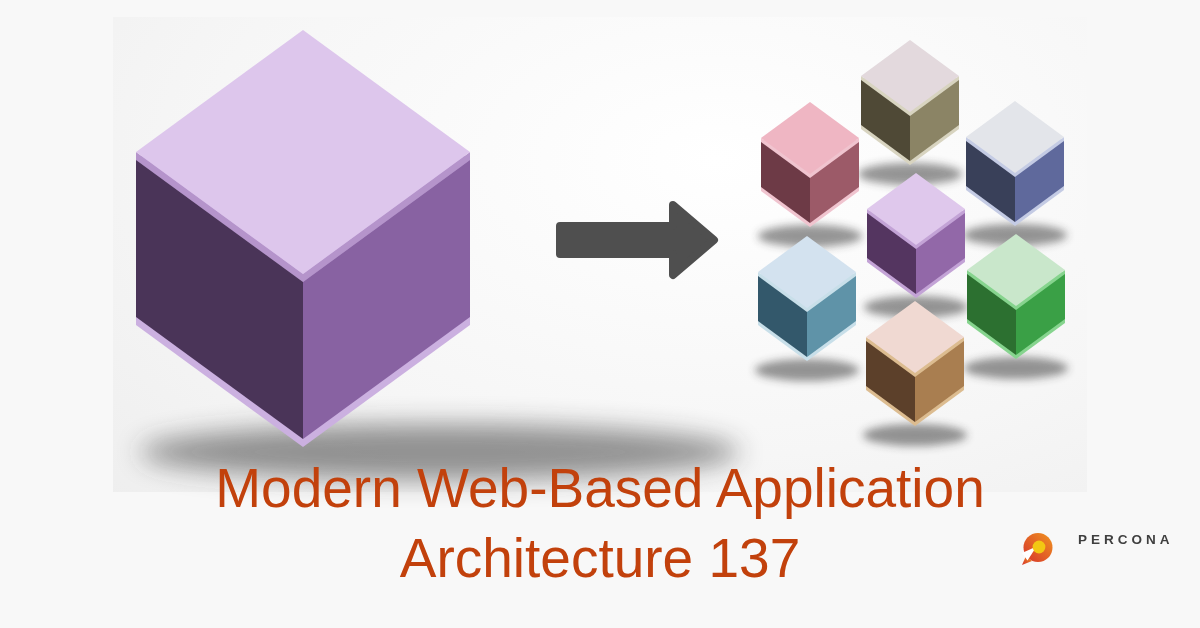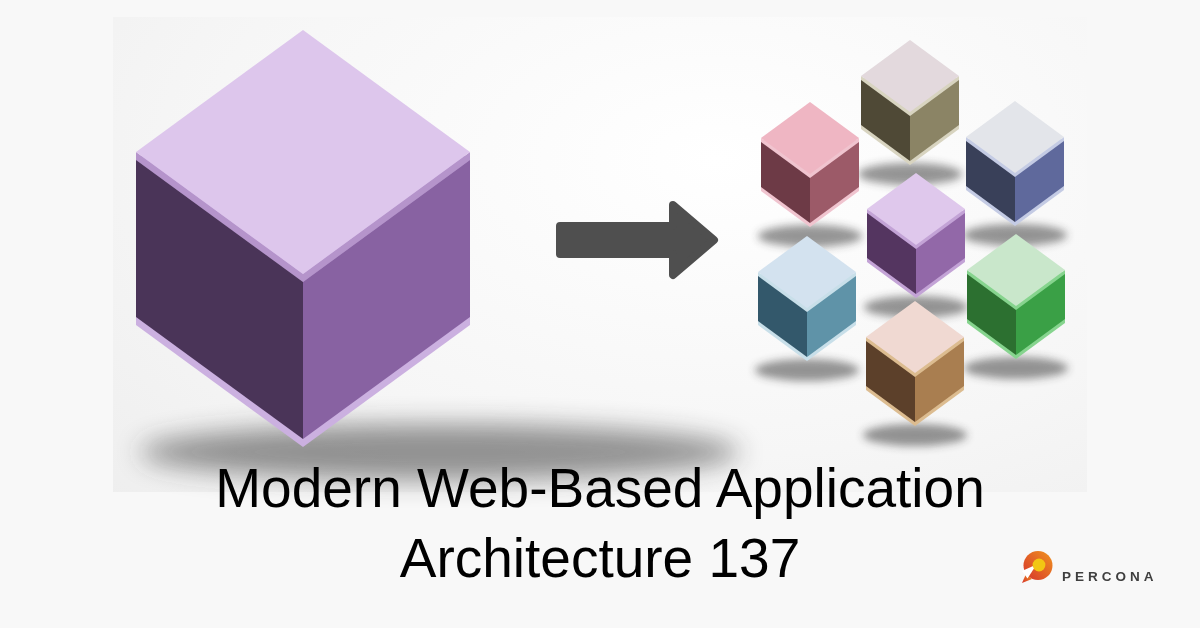--- a/index.html
+++ b/index.html
@@ -3,21 +3,21 @@
 <meta charset="utf-8">
 <style>
   html,body{margin:0;padding:0;}
   body{font-family:"Liberation Sans", sans-serif;}
   .page{position:relative;width:1200px;height:628px;overflow:hidden;background:var(--page-bg,#f8f8f8);}
   .panel{position:absolute;left:113px;top:17px;width:974px;height:475px;
          background:radial-gradient(110% 130% at 62% 30%, var(--panel-in,#ffffff) 0%, #f6f6f6 48%, var(--panel-out,#e9e9e9) 100%);}
   .scene{position:absolute;left:0;top:0;width:1200px;height:628px;display:block;}
   .title{position:absolute;left:0;top:453px;width:1200px;text-align:center;
          font-size:55px;line-height:70px;font-weight:300;letter-spacing:0px;color:#767676;}
-  .brand{position:absolute;left:1021px;top:551px;height:33px;display:flex;align-items:flex-end;gap:8px;}
+  .brand{position:absolute;left:1021px;top:532px;height:33px;display:flex;align-items:flex-start;gap:24px;}
   .brand .wordmark{font-size:13.5px;font-weight:bold;letter-spacing:4px;color:#3f3f3f;}
 </style>
 </head>
 <body>
 
 <div class="page">
 
   <div class="panel"></div>
 
   <svg class="scene" viewBox="0 0 1200 628" xmlns="http://www.w3.org/2000/svg">
@@ -95,21 +95,21 @@
           <polygon points="915,301 964,337 915,373 866,337" fill="#f0d9d2"></polygon>
           <polygon points="866,341 915,377 915,422 866,386" fill="#5c402a"></polygon>
           <polygon points="915,377 964,341 964,386 915,422" fill="#a97e50"></polygon>
         </g>
       </g>
     <g>
       <polygon id="arrow-poly" points="560,226 673,226 673,205 714,240 673,275 673,254 560,254" stroke-width="8" stroke-linejoin="round" fill="#4f4f4f" stroke="#4f4f4f"></polygon>
     </g>
   </svg>
 
-  <div class="title" style="color: #000000;">
+  <div class="title" style="color: #c2410c;">
     <div>Modern Web-Based Application</div>
     <div>Architecture 137</div>
   </div>
 
   <div class="brand">
     <svg width="33" height="34" viewBox="0 0 33 34" xmlns="http://www.w3.org/2000/svg">
       <defs>
         <linearGradient id="plg" x1="0" y1="1" x2="1" y2="0">
           <stop id="pl-s1" offset="0" stop-color="#d6332c"></stop>
           <stop id="pl-s2" offset="1" stop-color="#f0941f"></stop>

